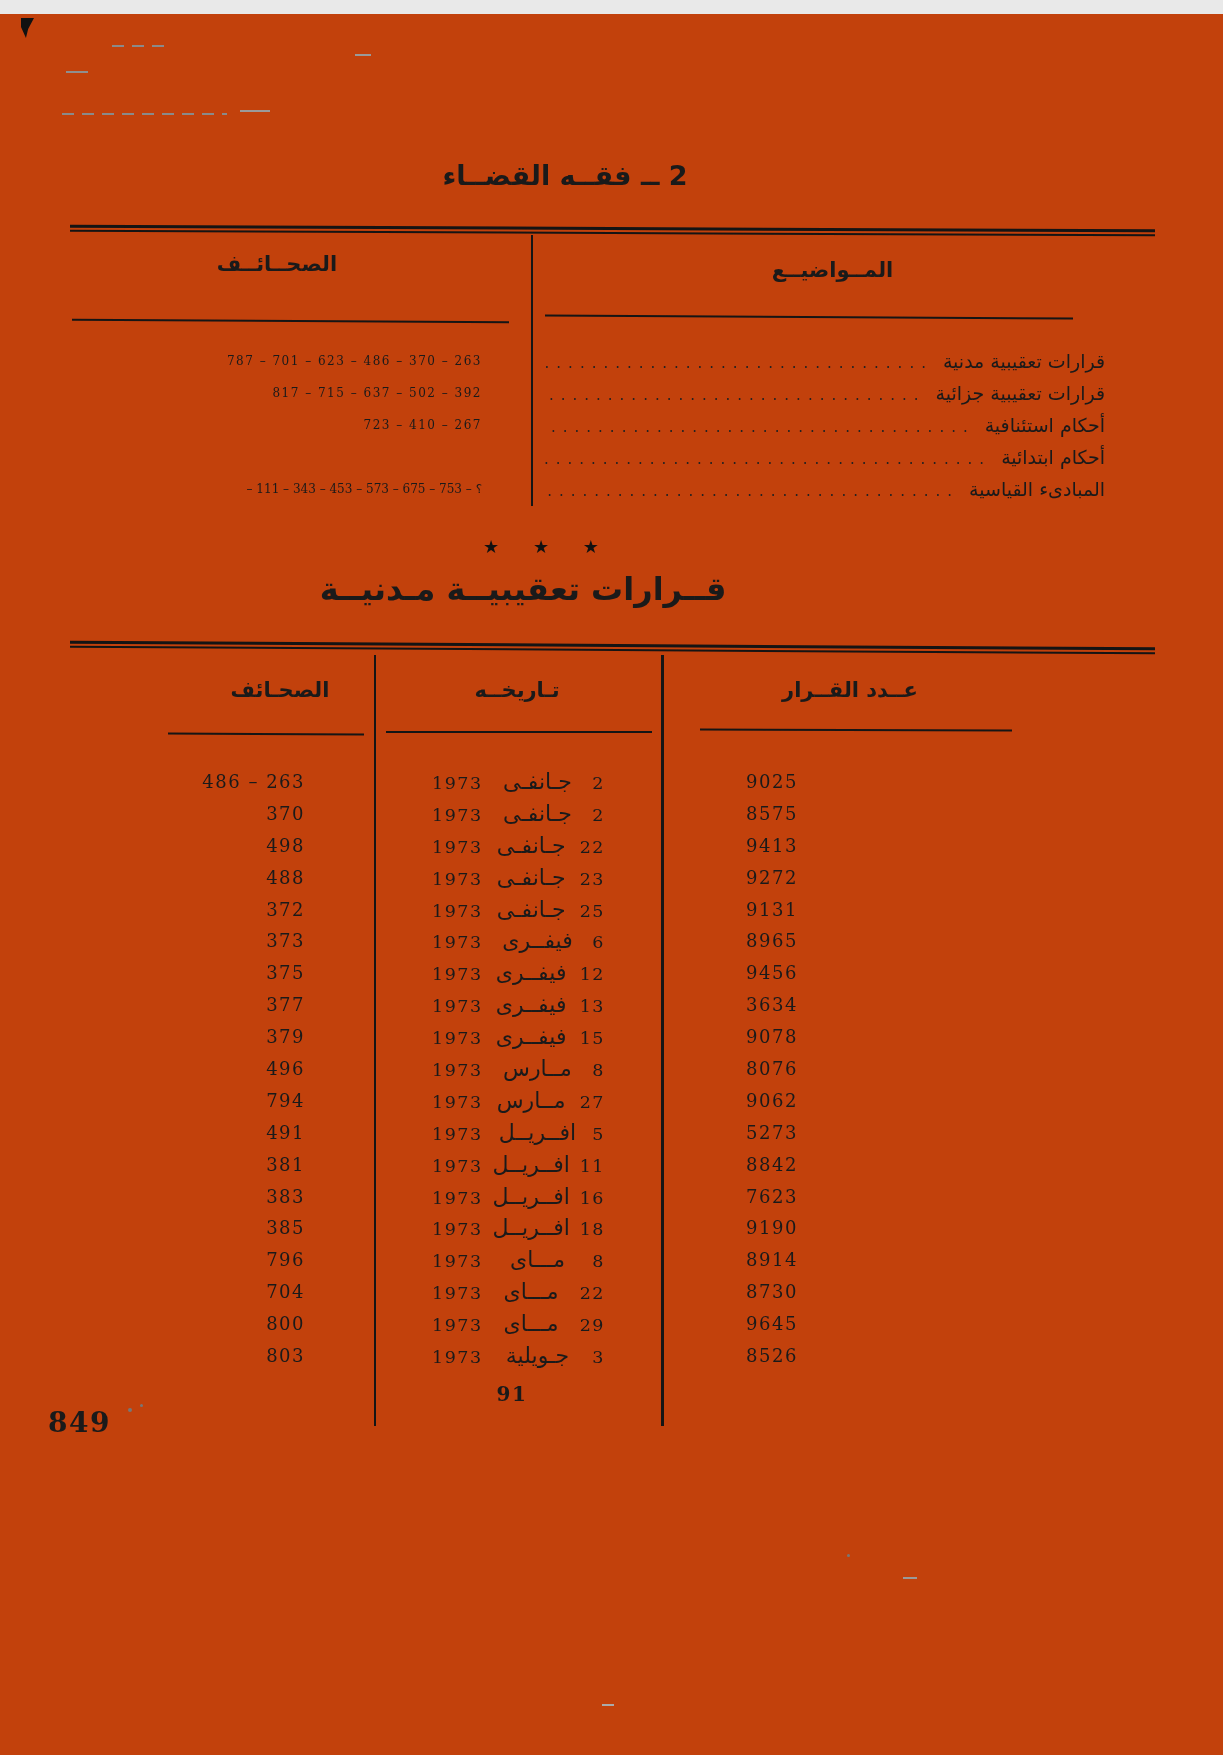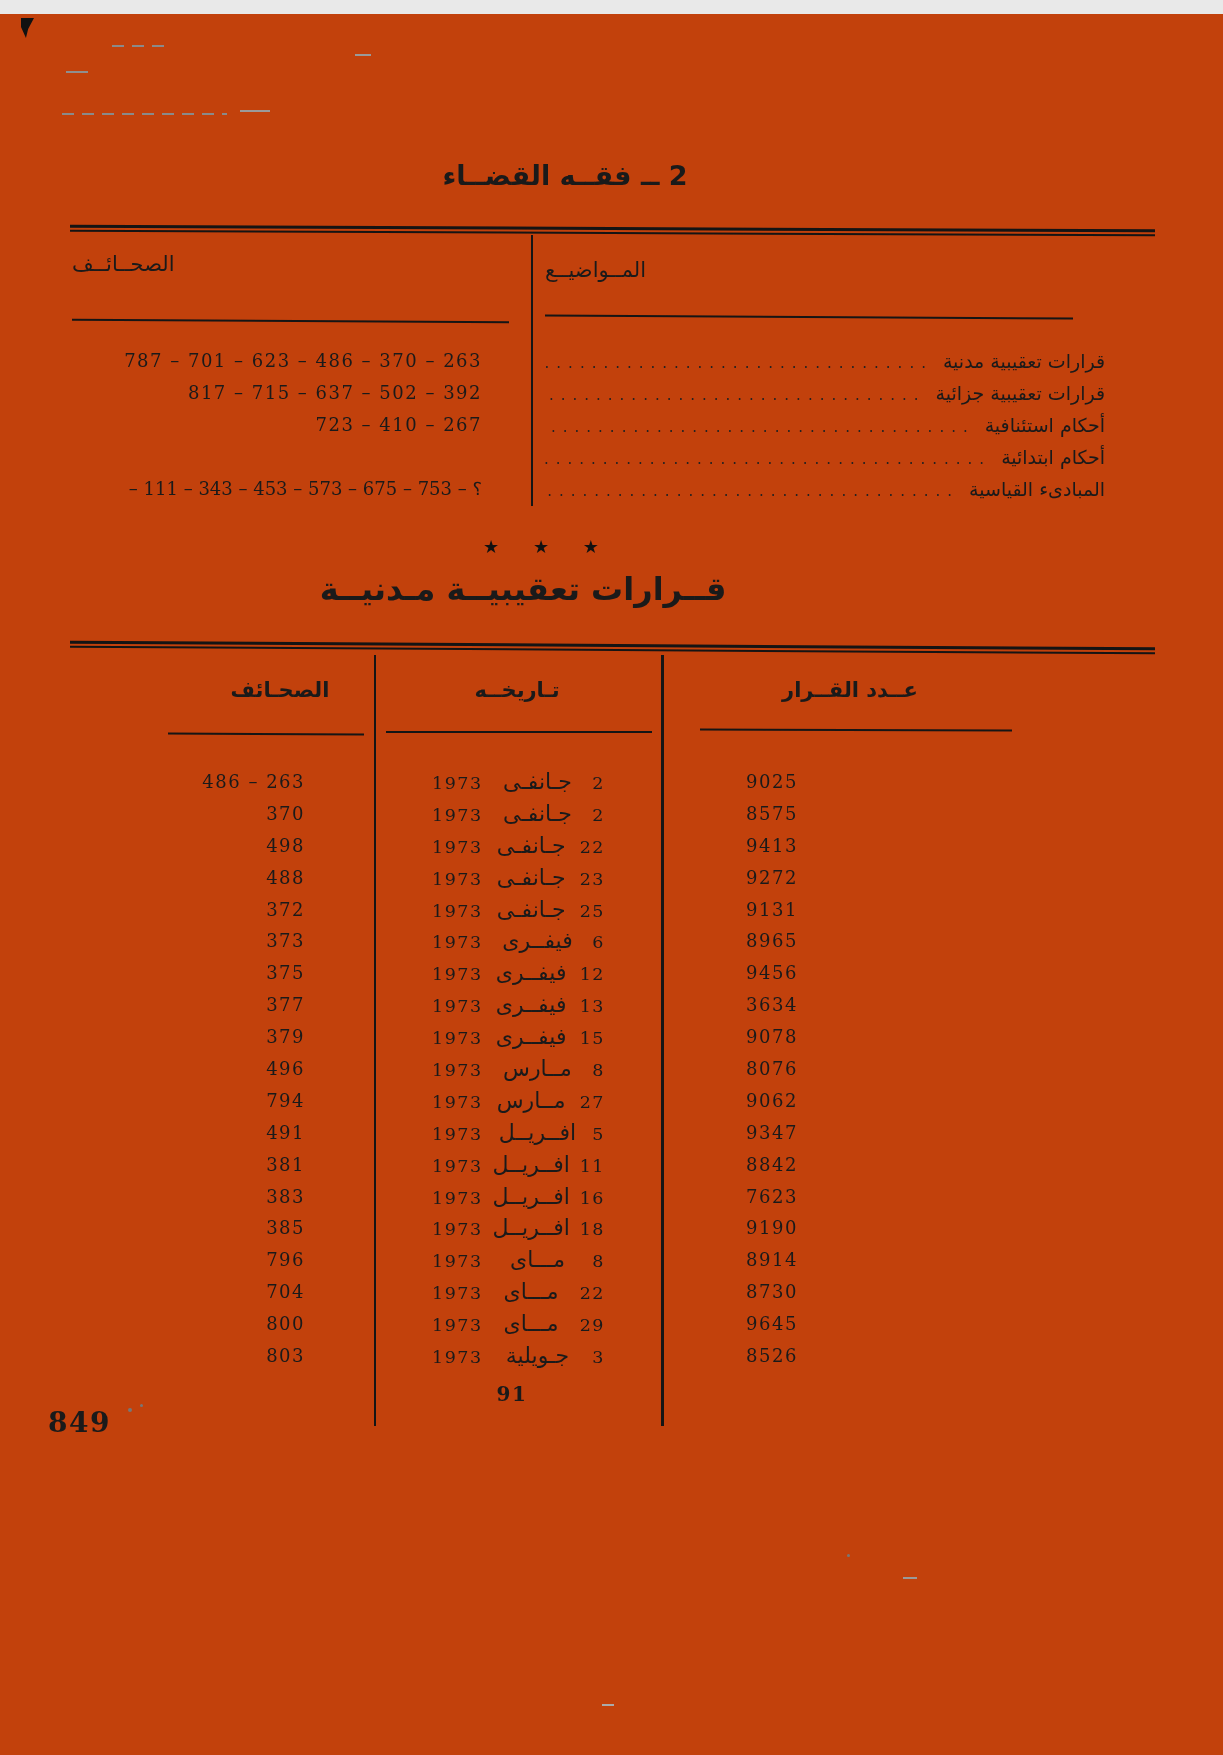--- a/index.html
+++ b/index.html
@@ -32,28 +32,28 @@
   .rule::after{content:"";position:absolute;left:0;right:0;top:5px;height:2px;background:#141414;}
   .rule-top{left:70px;top:213px;width:1085px;transform:rotate(0.25deg);}
   .rule-t2{left:70px;top:630px;width:1085px;transform:rotate(0.35deg);}
   .hline{position:absolute;height:2px;background:#151515;}
   .vline{position:absolute;width:2px;background:#151515;}
   
   .doc-title{position:absolute;left:0;top:146px;width:1130px;text-align:center;
     font-size:27px;font-weight:bold;}
   
   .t1-vline{left:531px;top:221px;height:271px;}
-  .t1-h{position:absolute;font-size:21px;font-weight:normal;text-align:left;}
+  .t1-h{position:absolute;font-size:21px;font-weight:bold;text-align:center;}
   .t1-h-pages{left:72px;top:238px;width:410px;}
   .t1-h-topics{left:545px;top:244px;width:575px;}
   .t1-ul-l{left:72px;top:306px;width:437px;transform:rotate(0.3deg);}
   .t1-ul-r{left:545px;top:302px;width:528px;transform:rotate(0.35deg);}
   .t1-rows{position:absolute;left:72px;top:331px;width:1083px;}
   .t1-row{position:relative;height:32px;line-height:32px;}
-  .t1-pages{position:absolute;left:0;top:0;width:410px;text-align:right;font-size:18px;}
+  .t1-pages{position:absolute;left:0;top:0;width:410px;text-align:right;font-size:12px;}
   .t1-topic{position:absolute;left:473px;top:0;width:560px;display:flex;align-items:baseline;}
   .topic-label{font-size:19px;white-space:nowrap;}
   .dots{flex:1;overflow:hidden;white-space:nowrap;font-size:15px;letter-spacing:7px;
     margin-right:10px;color:#222;}
   
   .stars{position:absolute;left:0;top:522px;width:1096px;text-align:center;
     font-size:18px;letter-spacing:14px;color:#111;}
   .section-title{position:absolute;left:0;top:556px;width:1046px;text-align:center;
     font-size:32px;font-weight:bold;}
   
@@ -258,21 +258,21 @@
       </div>
       <div class="t2-num num">9062</div>
     </div>
       <div class="t2-row">
       <div class="t2-pages num" dir="ltr">491</div>
       <div class="t2-date" dir="rtl">
         <span class="d-day num">5</span>
         <span class="d-month">افــريــل</span>
         <span class="d-year num">1973</span>
       </div>
-      <div class="t2-num num">9347</div>
+      <div class="t2-num num">5273</div>
     </div>
       <div class="t2-row">
       <div class="t2-pages num" dir="ltr">381</div>
       <div class="t2-date" dir="rtl">
         <span class="d-day num">11</span>
         <span class="d-month">افــريــل</span>
         <span class="d-year num">1973</span>
       </div>
       <div class="t2-num num">8842</div>
     </div>

